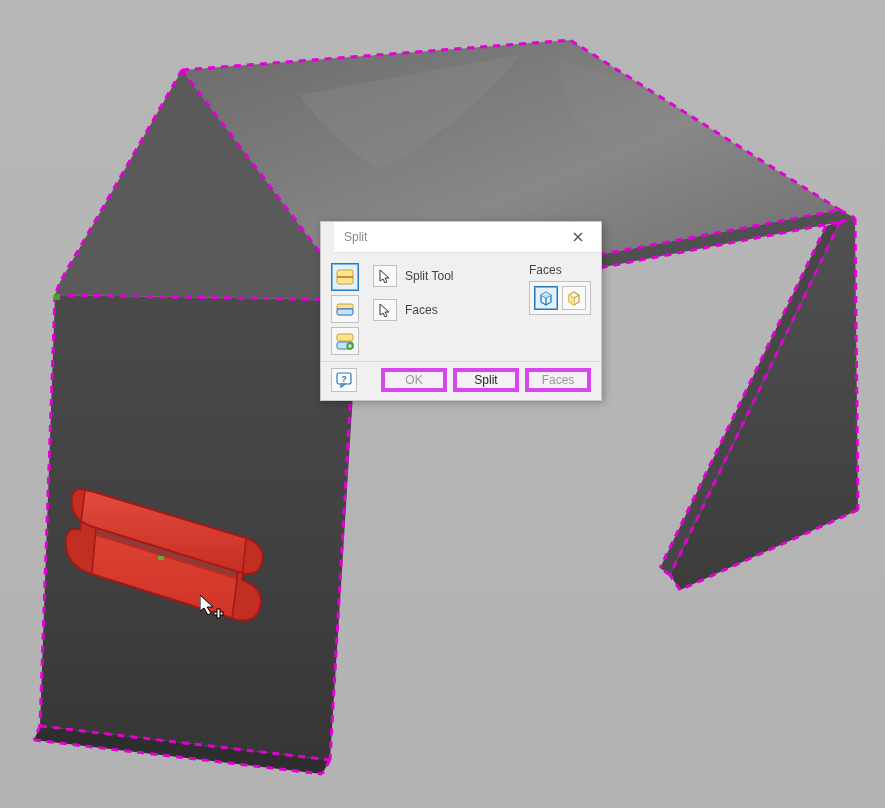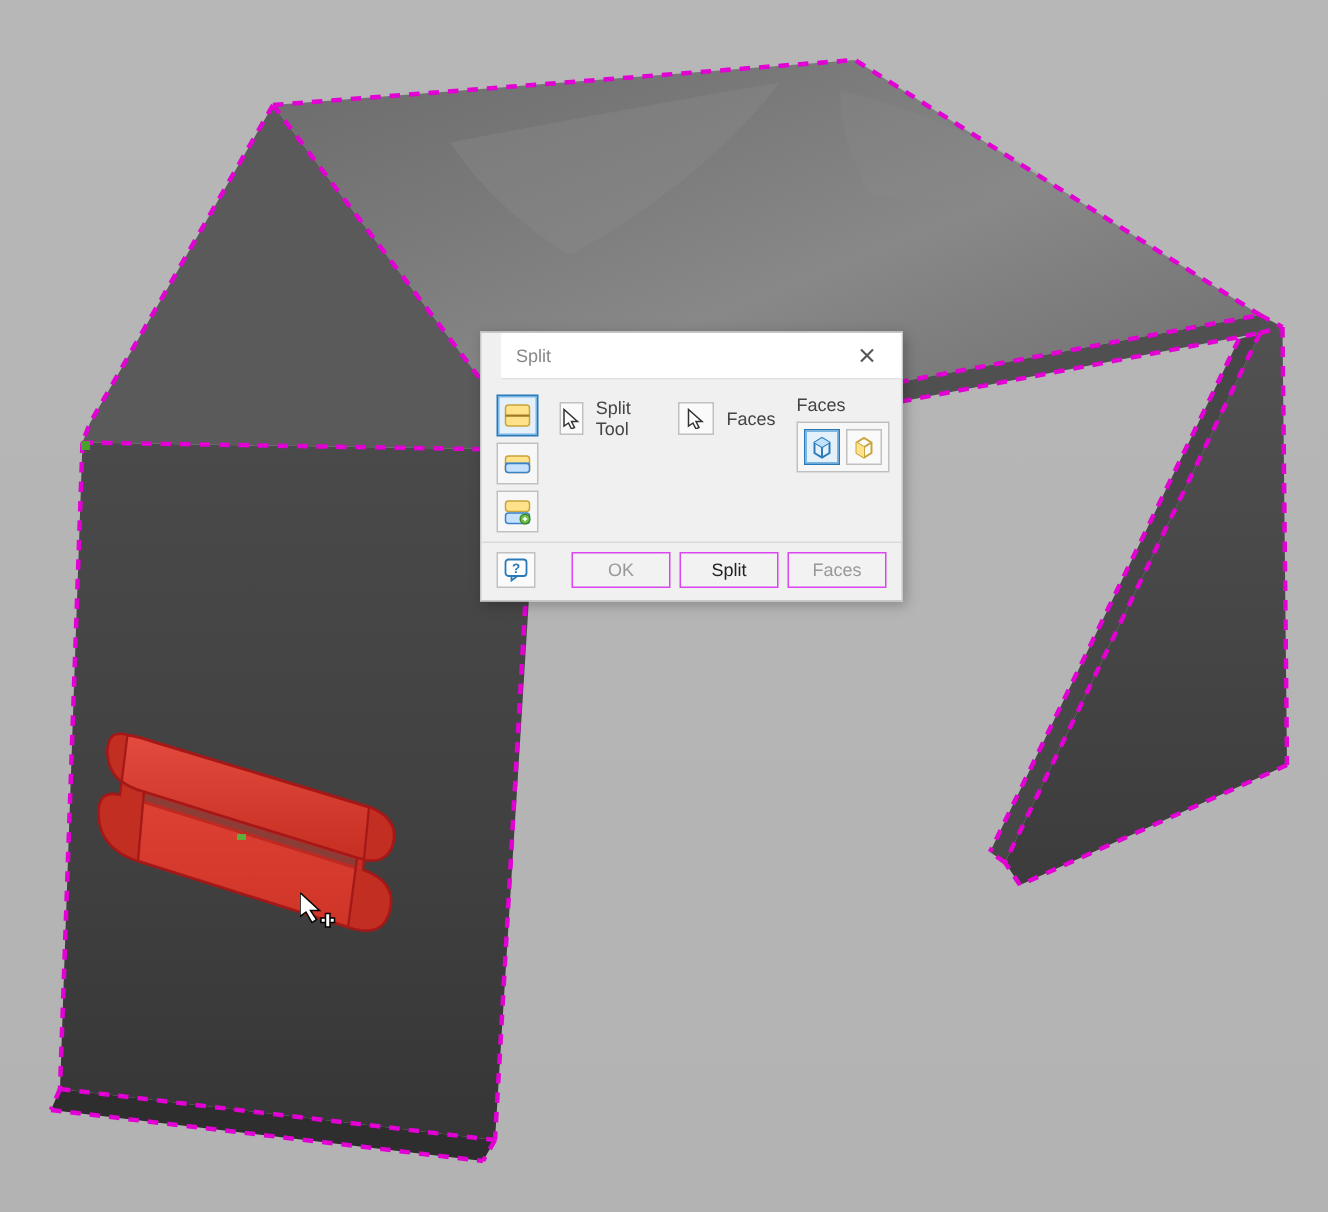--- a/index.html
+++ b/index.html
@@ -83,22 +83,22 @@
   }
   .mode-btn.active {
     border: 1px solid #2a7ab8;
     background: #e4f1fb;
     box-shadow: inset 0 0 0 1px #7ab6e4;
   }
   .mode-btn svg { display: block; }
 
   .sel-col {
     display: flex;
-    flex-direction: row;
-    gap: 24px;
+    flex-direction: column;
+    gap: 12px;
     padding-top: 2px;
   }
   .sel-row {
     display: flex;
     align-items: center;
     gap: 8px;
   }
   .picker {
     width: 24px;
     height: 22px;
@@ -158,21 +158,21 @@
     align-items: center;
     justify-content: center;
     box-sizing: border-box;
     color: #2a7ab8;
     font-weight: bold;
   }
   .spacer { flex: 1; }
   .btn {
     min-width: 66px;
     height: 24px;
-    border: 1px solid #d946ef;
+    border: 4px solid #d946ef;
     background: #f2f2f2;
     color: #999;
     display: flex;
     align-items: center;
     justify-content: center;
     box-sizing: border-box;
     padding: 0 8px;
   }
   .btn.enabled { color: #222; }
 </style>

